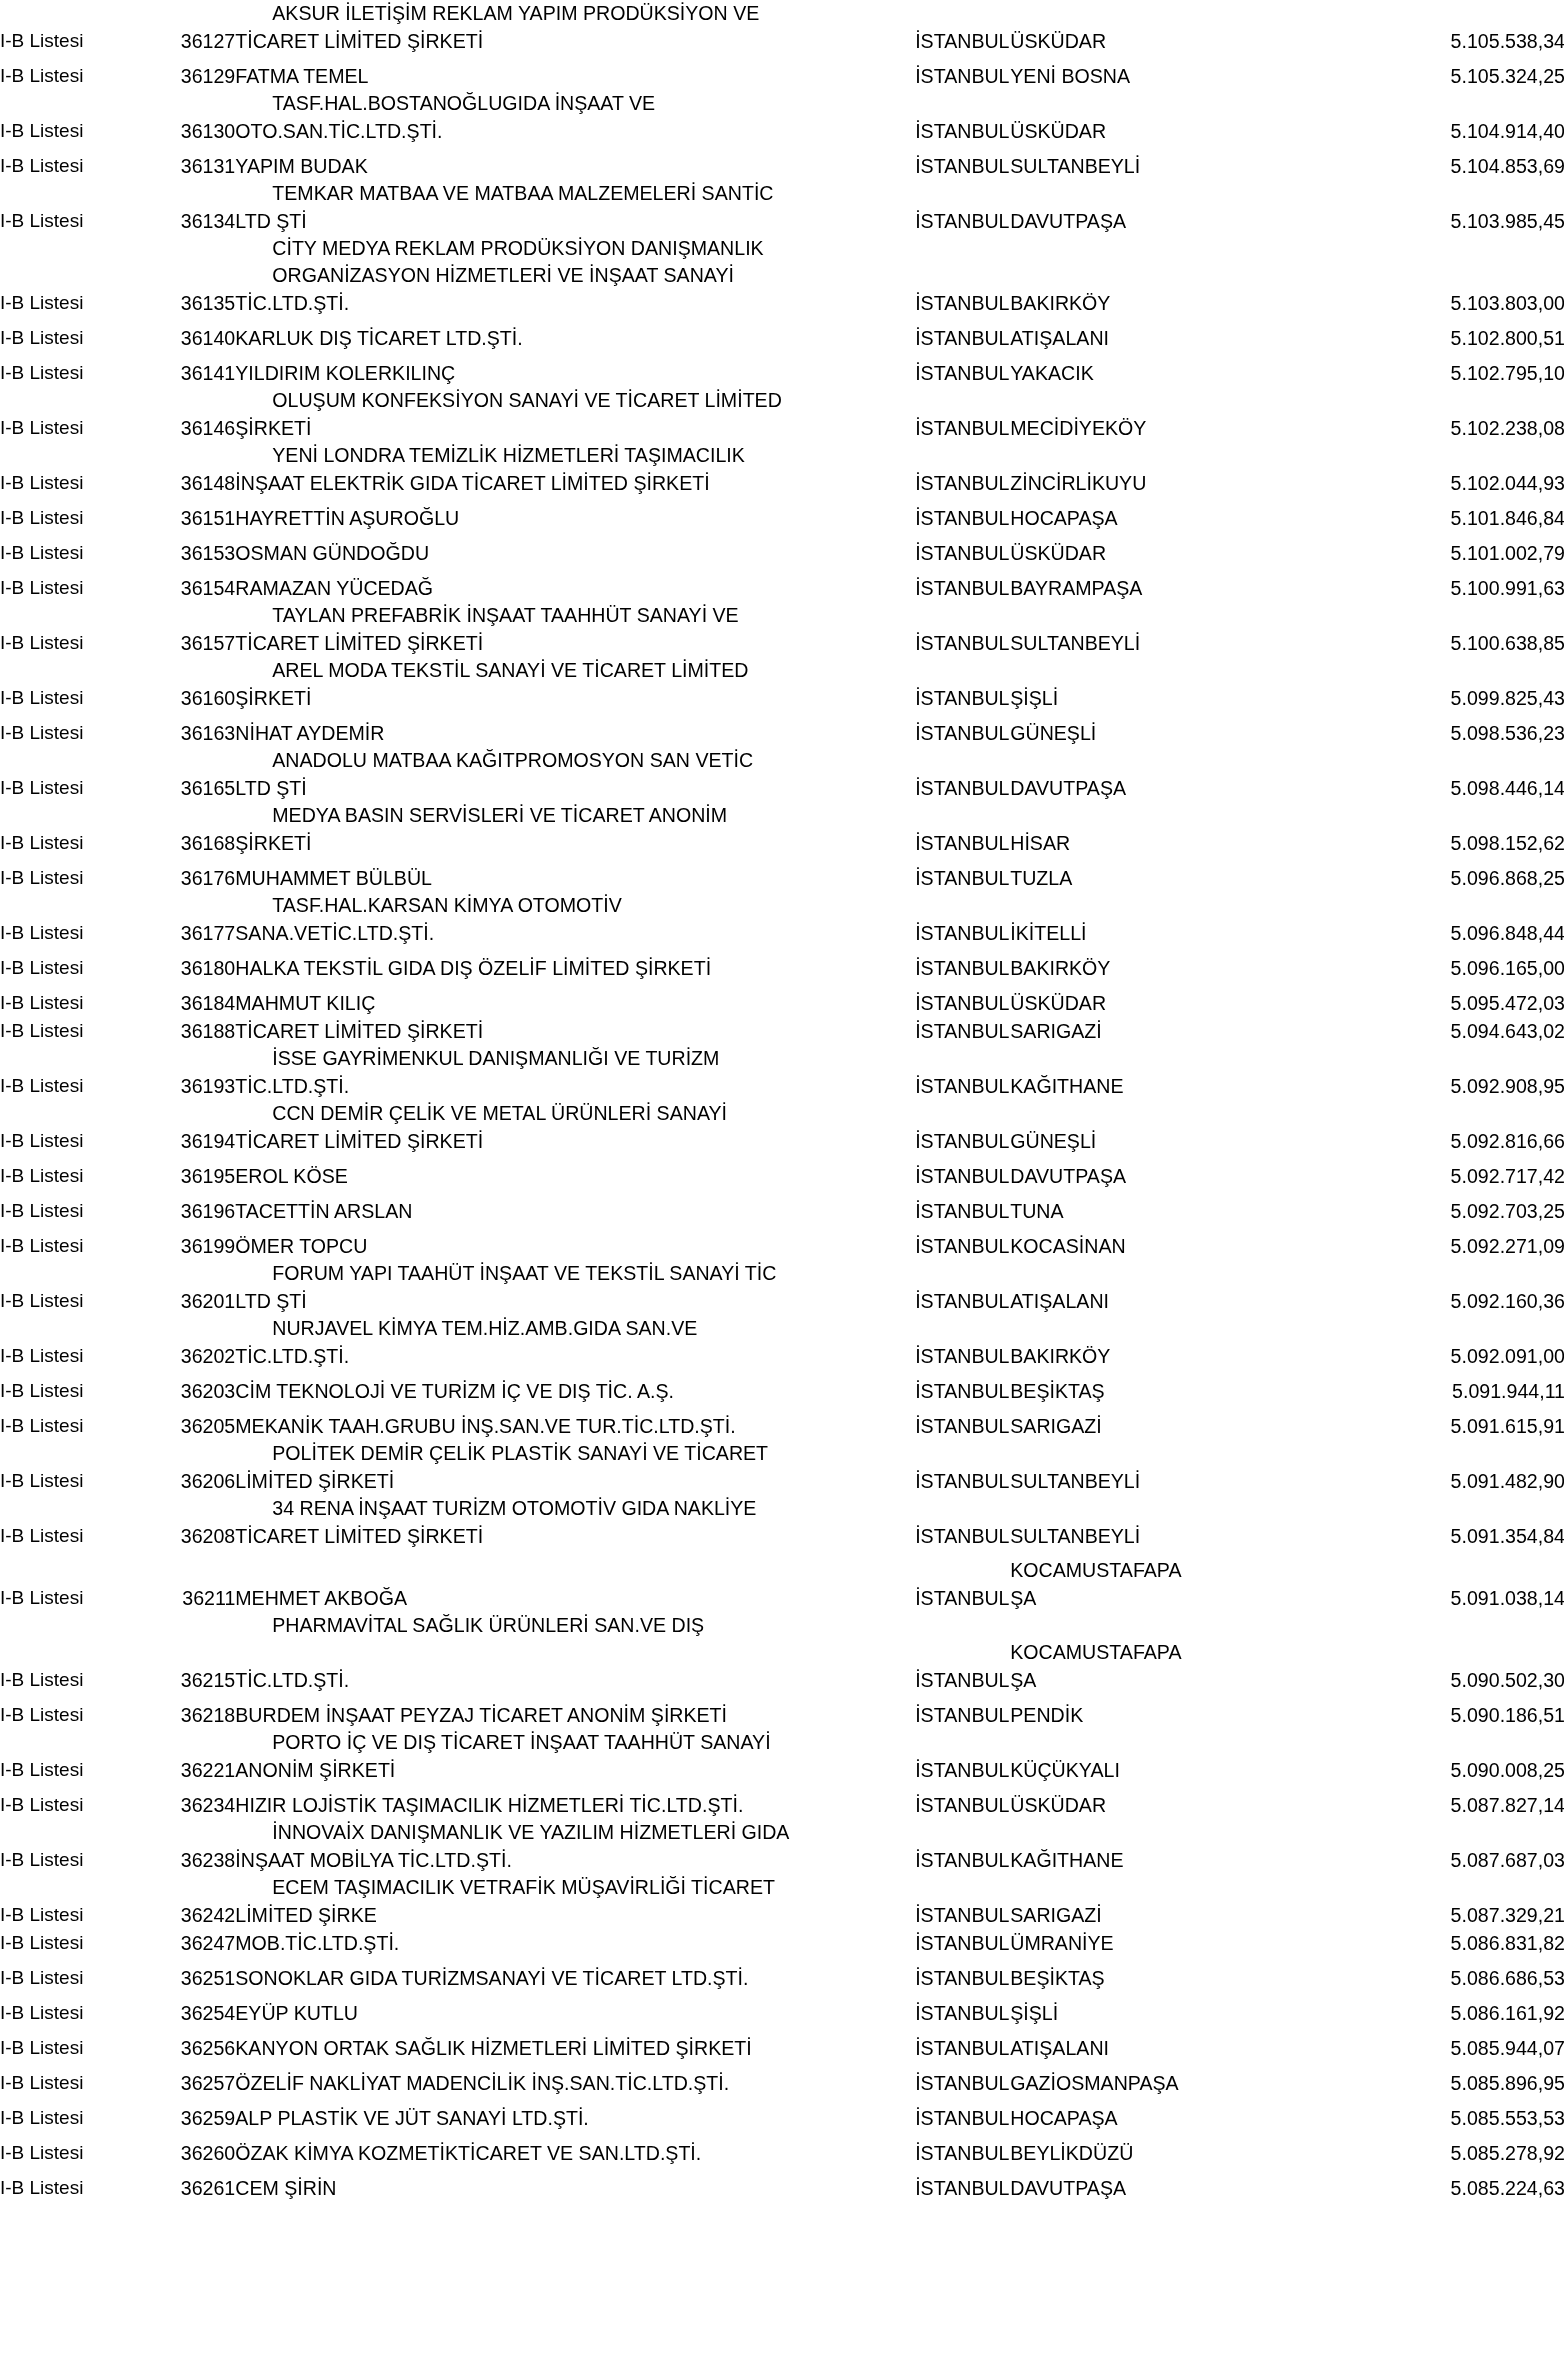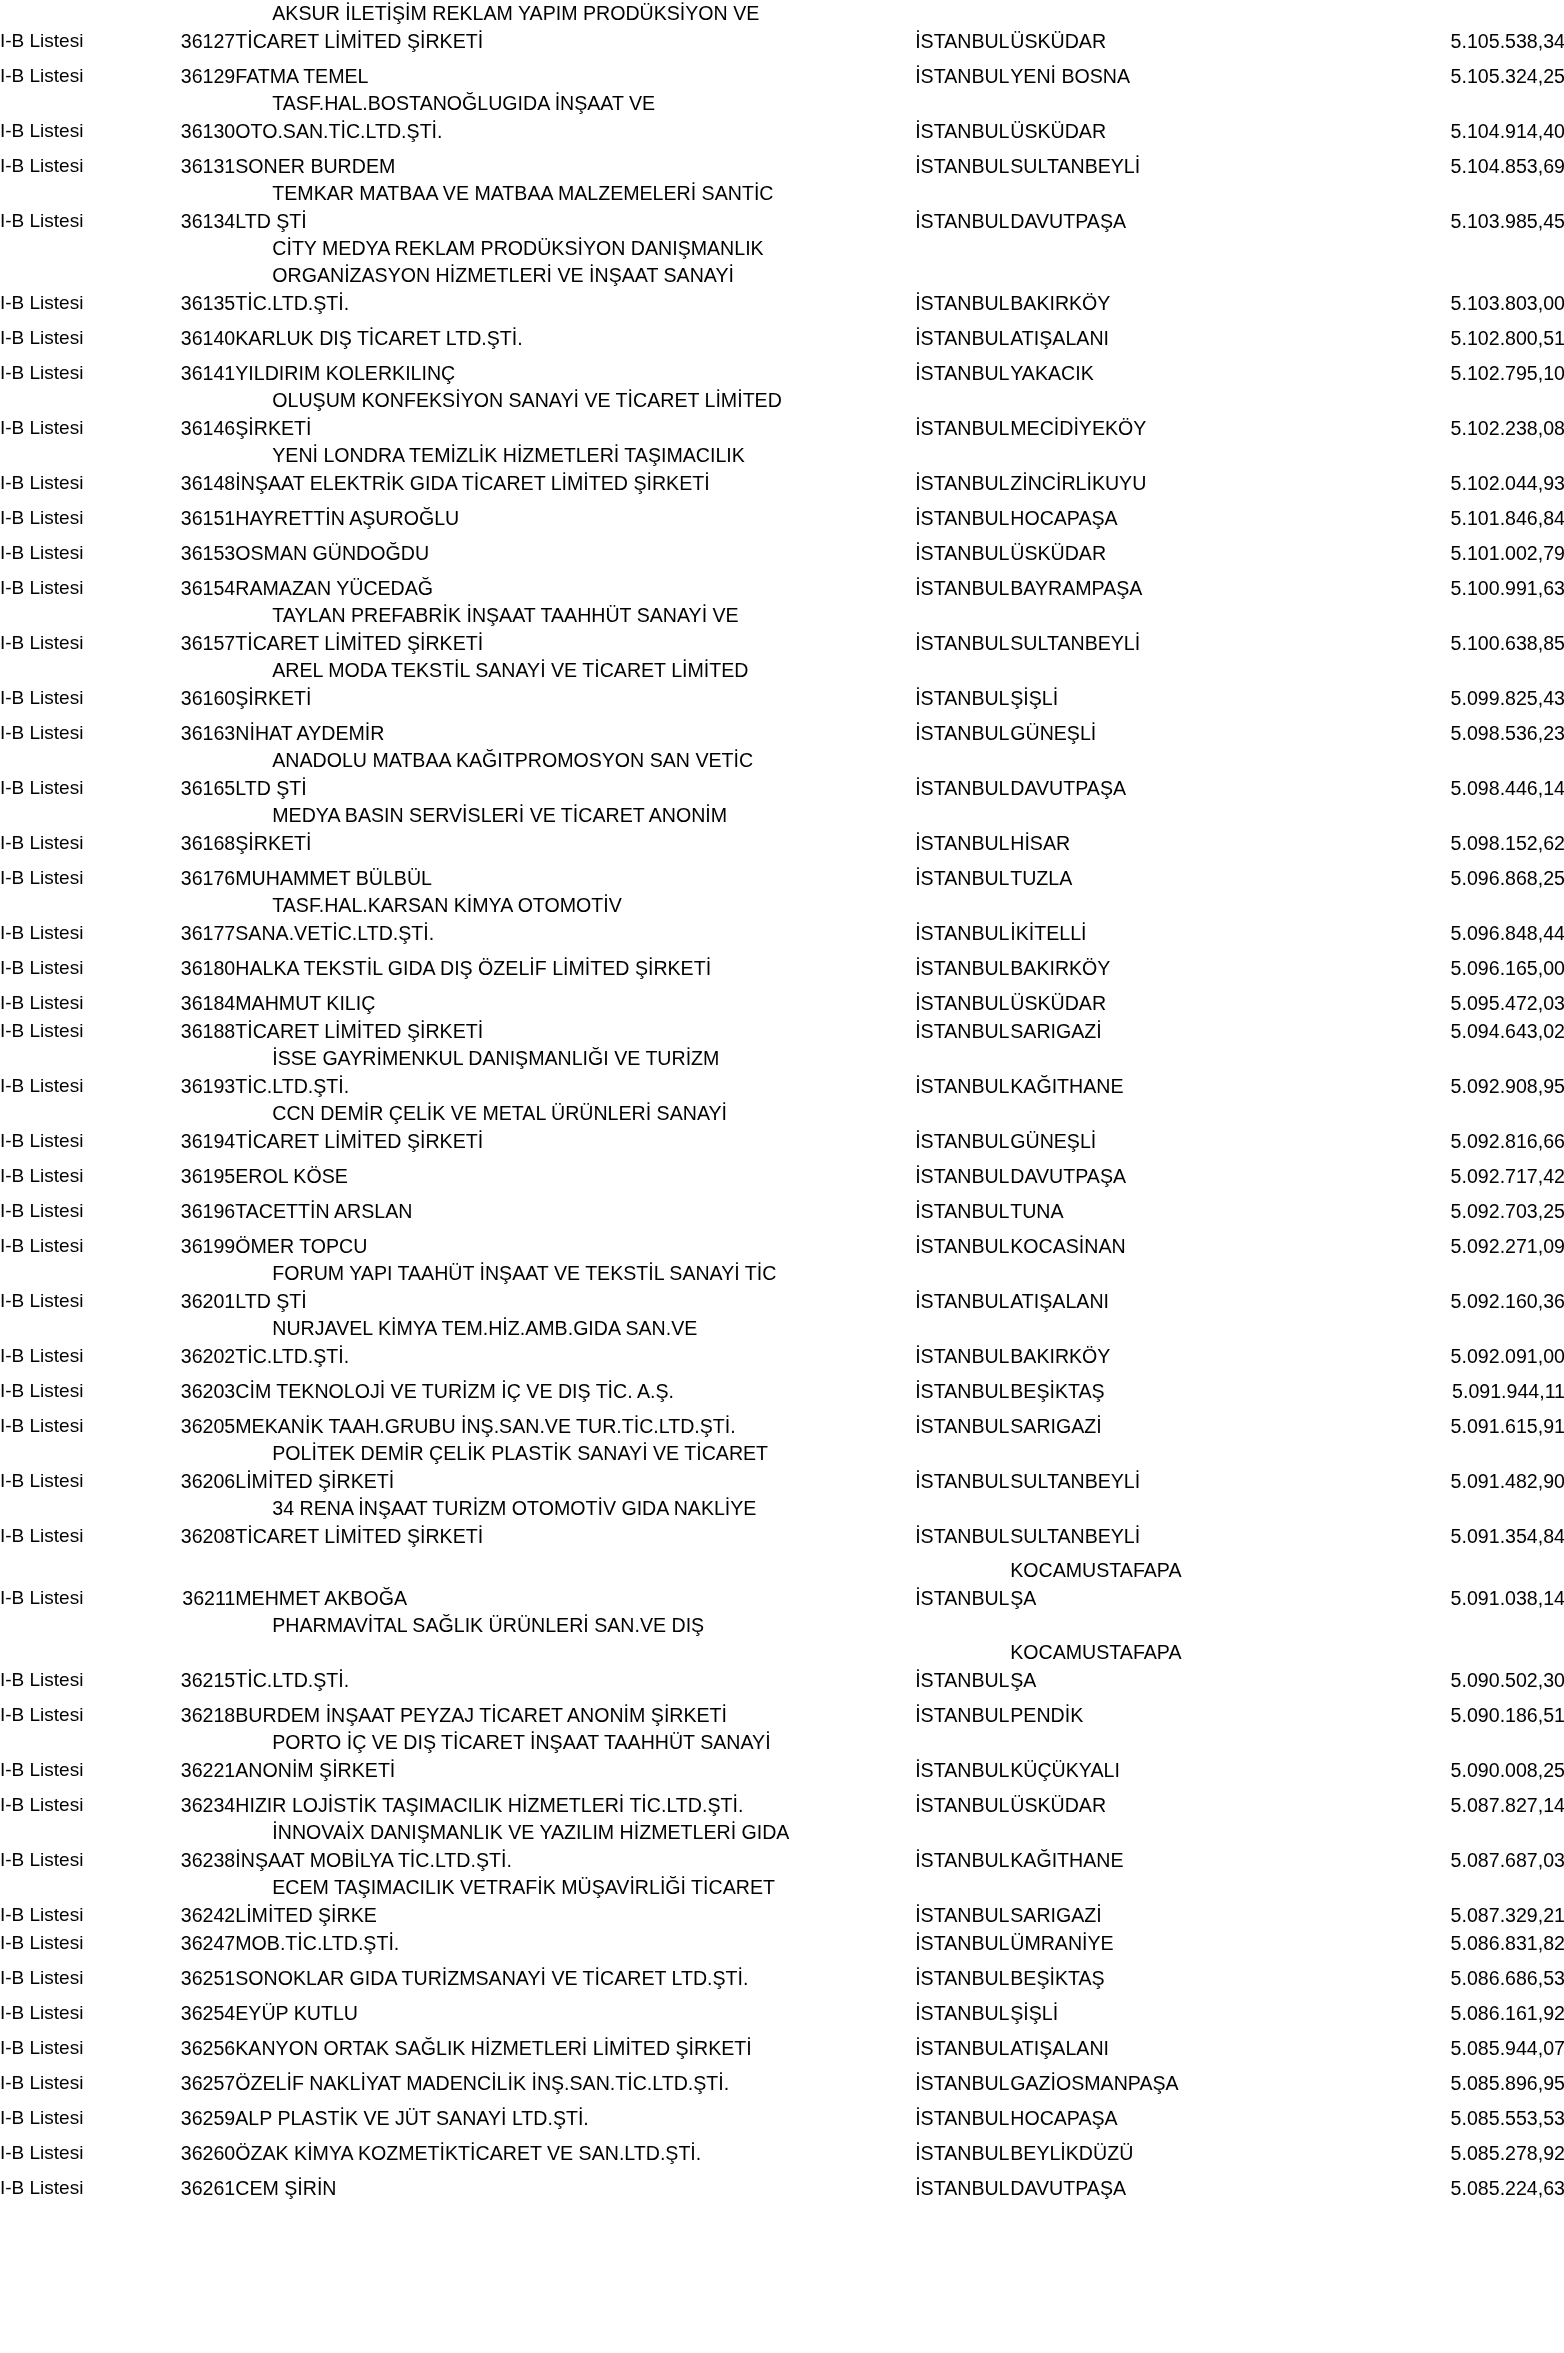--- a/index.html
+++ b/index.html
@@ -154,21 +154,21 @@
           <td class="cell-city">İSTANBUL</td>
           <td class="cell-dist">ÜSKÜDAR</td>
           <td class="cell-amount">5.104.914,40</td>
         </tr>
         <tr class="spacer-row">
           <td colspan="6"></td>
         </tr>
         <tr class="main-line">
           <td class="cell-list">I-B Listesi</td>
           <td class="cell-id">36131</td>
-          <td class="cell-name">SONER BURDEM</td>
+          <td class="cell-name">YAPIM BUDAK</td>
           <td class="cell-city">İSTANBUL</td>
           <td class="cell-dist">SULTANBEYLİ</td>
           <td class="cell-amount">5.104.853,69</td>
         </tr>
         <tr class="wrap-line">
           <td class="cell-list"></td>
           <td class="cell-id"></td>
           <td class="cell-name" style="padding-left: 37px;">TEMKAR MATBAA VE MATBAA MALZEMELERİ SANTİC</td>
           <td class="cell-city"></td>
           <td class="cell-dist"></td>

